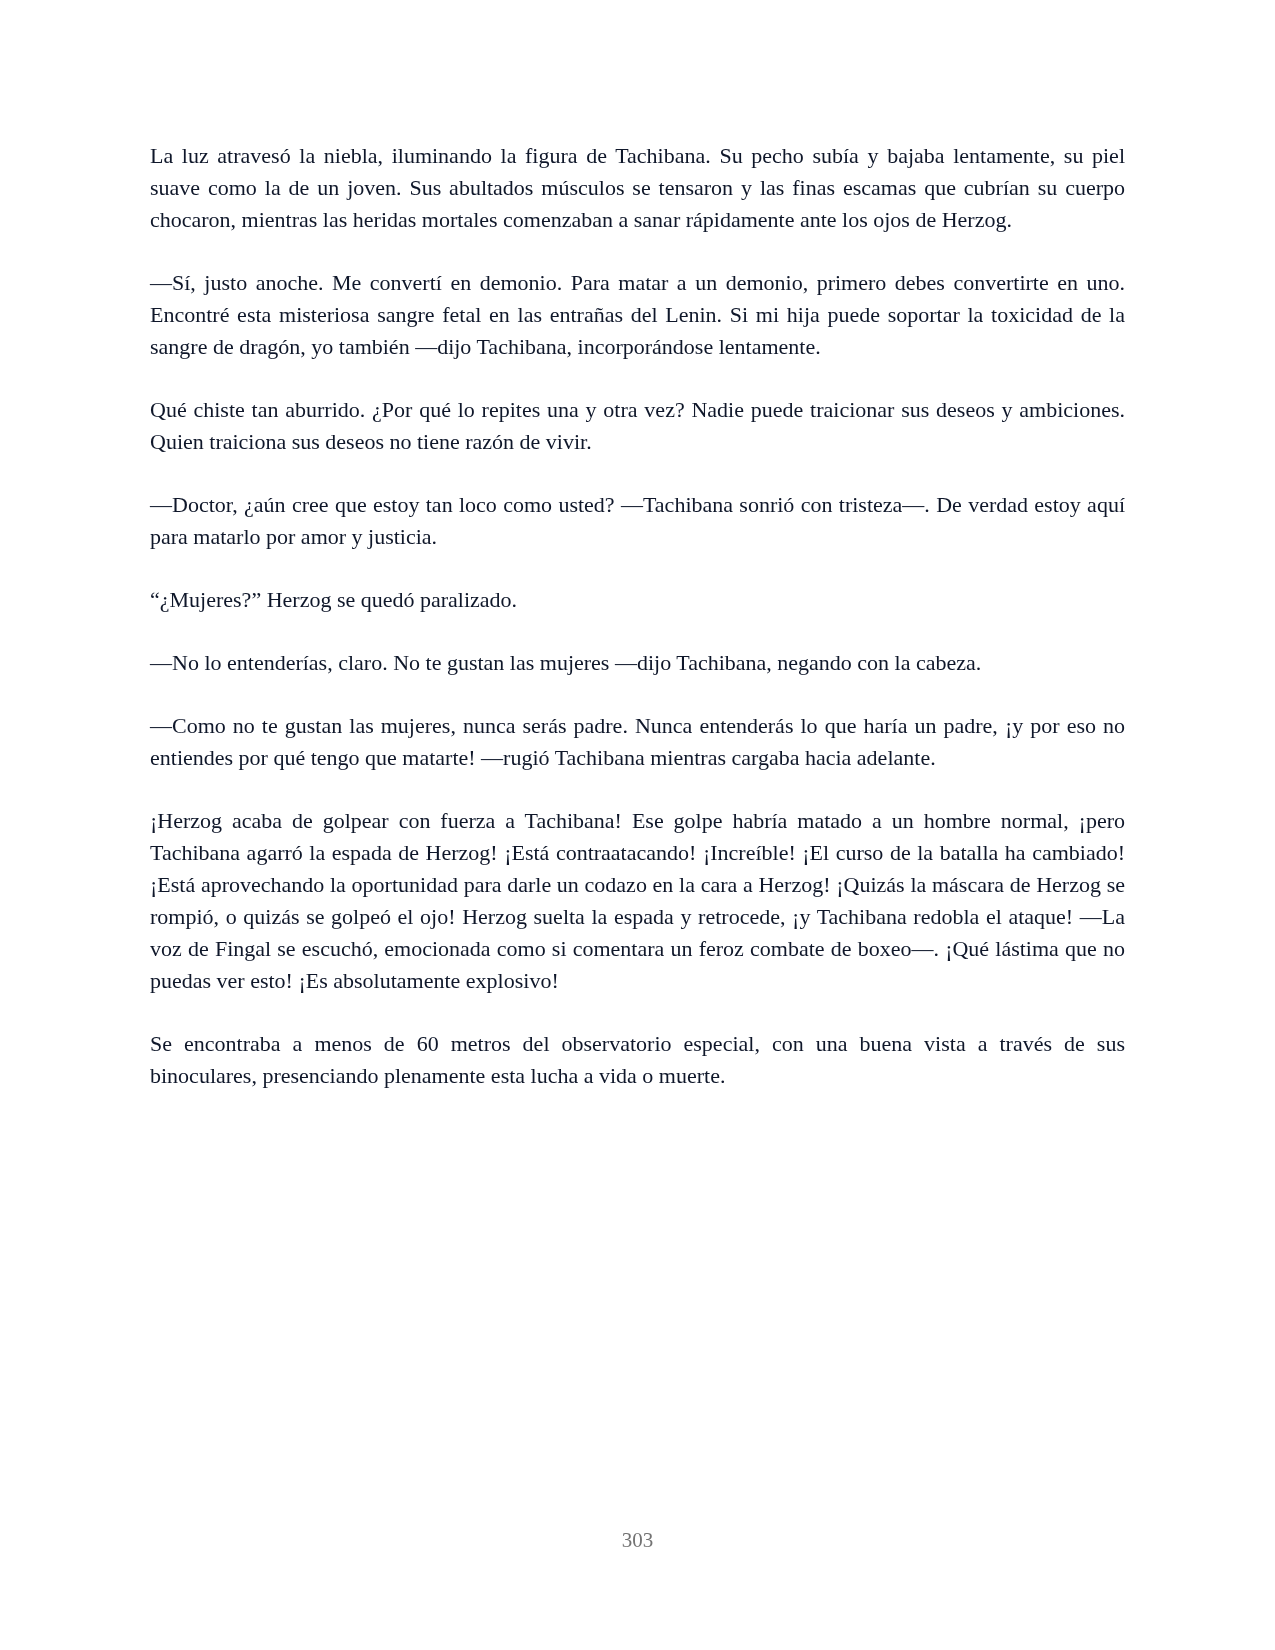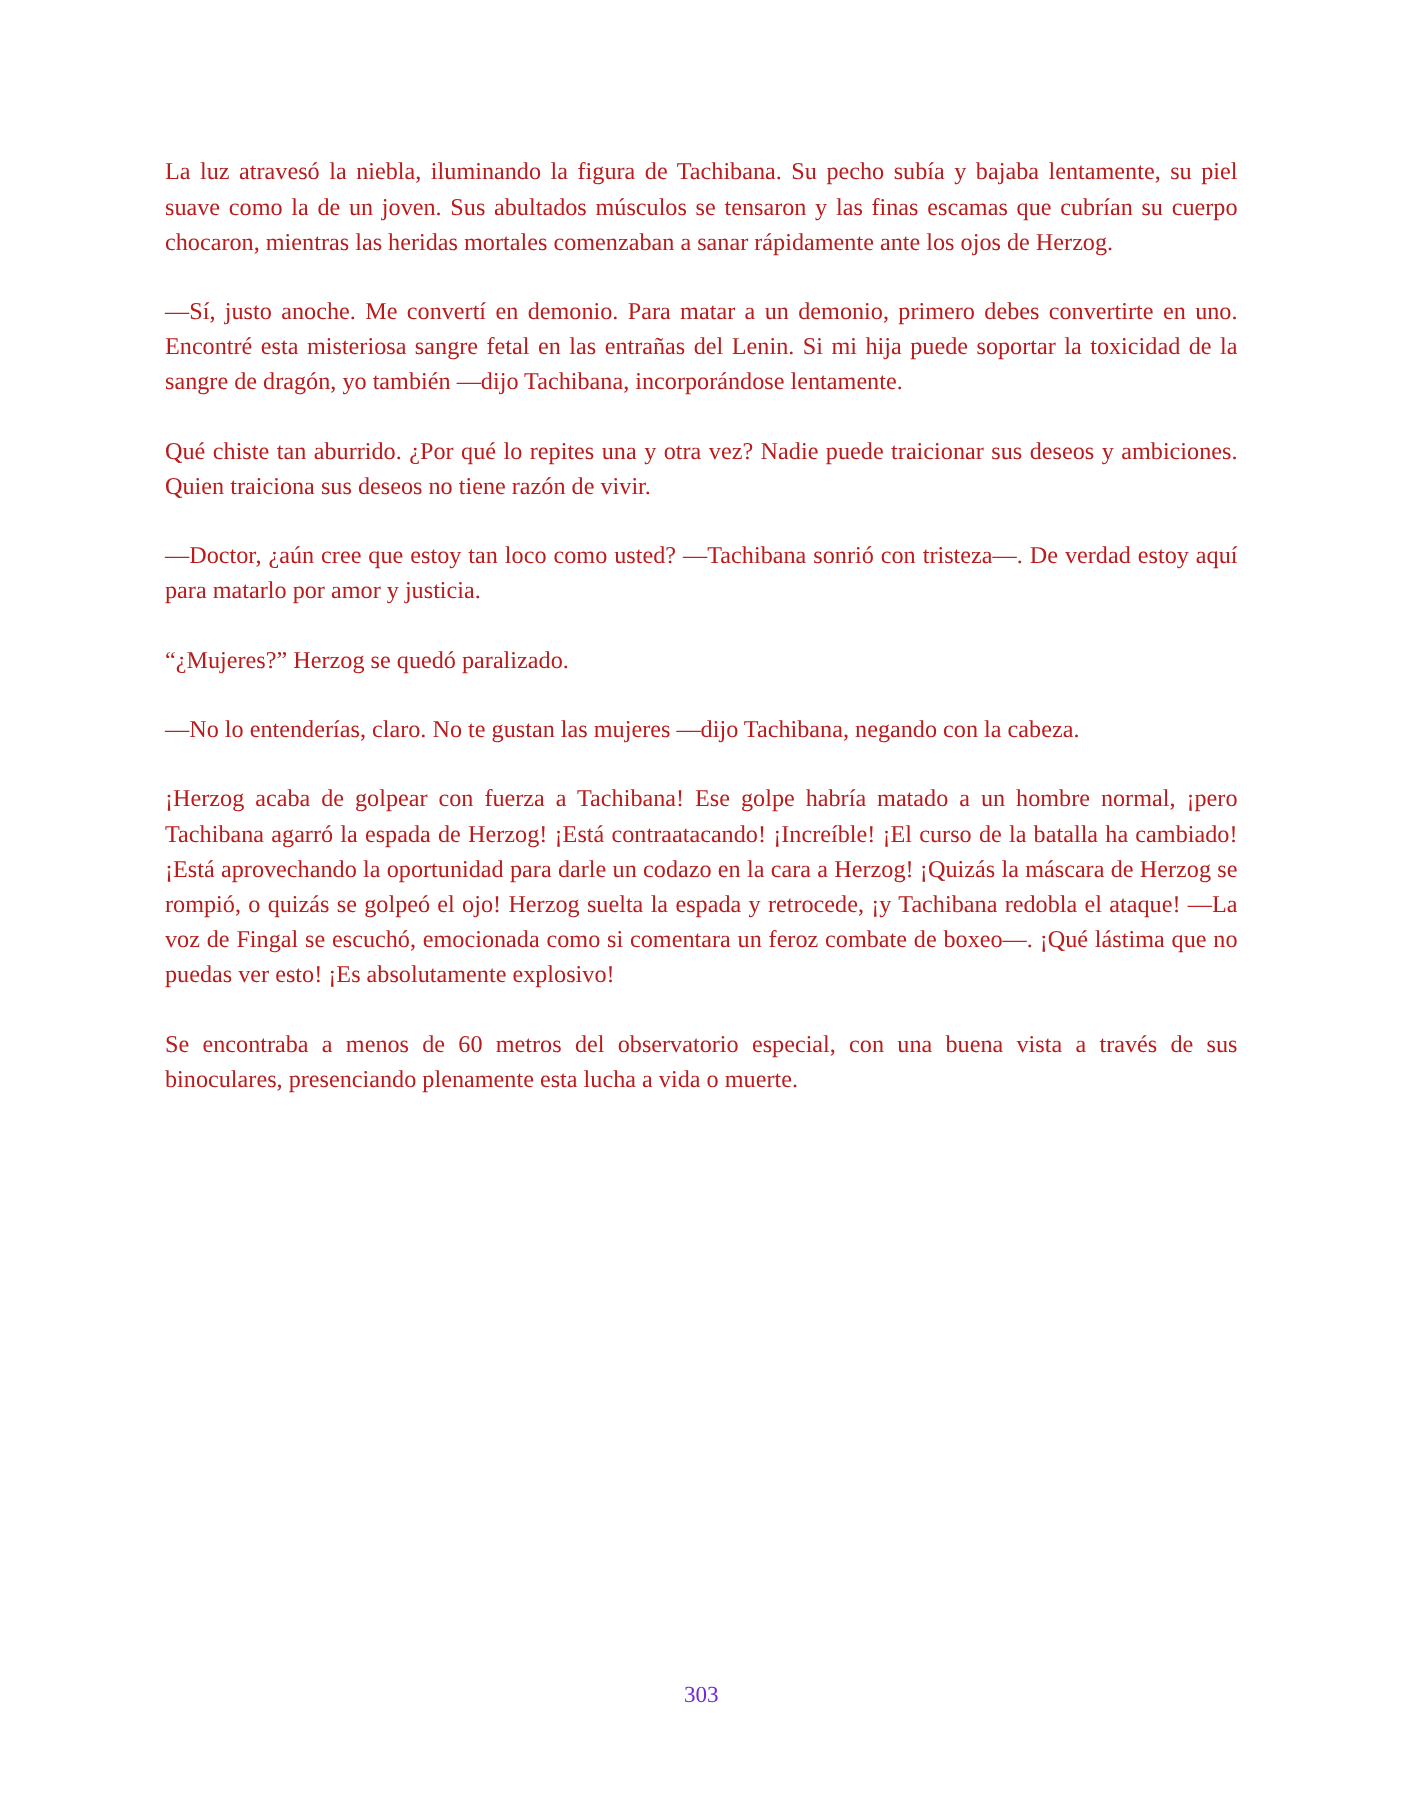--- a/index.html
+++ b/index.html
@@ -11,48 +11,49 @@
       width: 1275px;
       height: 1650px;
       position: relative;
       overflow: hidden;
     }
     .page {
       position: absolute;
       left: 150px;
       top: 140px;
       width: 975px;
-      color: #b91c1c;
+      color: #0f172a;
       font-family: "Liberation Serif", "DejaVu Serif", serif;
       font-size: 22px;
       line-height: 32px;
     }
     .para {
       margin: 0 0 31px 0;
       text-align: justify;
       hyphens: none;
     }
     .page-number {
       position: absolute;
       left: 0;
       width: 1275px;
       top: 1528px;
       text-align: center;
       font-family: "Liberation Serif", "DejaVu Serif", serif;
       font-size: 21px;
-      color: #6d28d9;
+      color: #737373;
     }
   </style>
 </head>
 <body>
 
 <div class="page">
   <p class="para">La luz atravesó la niebla, iluminando la figura de Tachibana. Su pecho subía y bajaba lentamente, su piel suave como la de un joven. Sus abultados músculos se tensaron y las finas escamas que cubrían su cuerpo chocaron, mientras las heridas mortales comenzaban a sanar rápidamente ante los ojos de Herzog.</p>
   <p class="para">—Sí, justo anoche. Me convertí en demonio. Para matar a un demonio, primero debes convertirte en uno. Encontré esta misteriosa sangre fetal en las entrañas del Lenin. Si mi hija puede soportar la toxicidad de la sangre de dragón, yo también —dijo Tachibana, incorporándose lentamente.</p>
   <p class="para">Qué chiste tan aburrido. ¿Por qué lo repites una y otra vez? Nadie puede traicionar sus deseos y ambiciones. Quien traiciona sus deseos no tiene razón de vivir.</p>
   <p class="para">—Doctor, ¿aún cree que estoy tan loco como usted? —Tachibana sonrió con tristeza—. De verdad estoy aquí para matarlo por amor y justicia.</p>
   <p class="para">“¿Mujeres?” Herzog se quedó paralizado.</p>
   <p class="para">—No lo entenderías, claro. No te gustan las mujeres —dijo Tachibana, negando con la cabeza.</p>
+  <p class="para">—Como no te gustan las mujeres, nunca serás padre. Nunca entenderás lo que haría un padre, ¡y por eso no entiendes por qué tengo que matarte! —rugió Tachibana mientras cargaba hacia adelante.</p>
   <p class="para">¡Herzog acaba de golpear con fuerza a Tachibana! Ese golpe habría matado a un hombre normal, ¡pero Tachibana agarró la espada de Herzog! ¡Está contraatacando! ¡Increíble! ¡El curso de la batalla ha cambiado! ¡Está aprovechando la oportunidad para darle un codazo en la cara a Herzog! ¡Quizás la máscara de Herzog se rompió, o quizás se golpeó el ojo! Herzog suelta la espada y retrocede, ¡y Tachibana redobla el ataque! —La voz de Fingal se escuchó, emocionada como si comentara un feroz combate de boxeo—. ¡Qué lástima que no puedas ver esto! ¡Es absolutamente explosivo!</p>
   <p class="para">Se encontraba a menos de 60 metros del observatorio especial, con una buena vista a través de sus binoculares, presenciando plenamente esta lucha a vida o muerte.</p>
 </div>
 
 <div class="page-number">303</div>
 
 </body></html>

